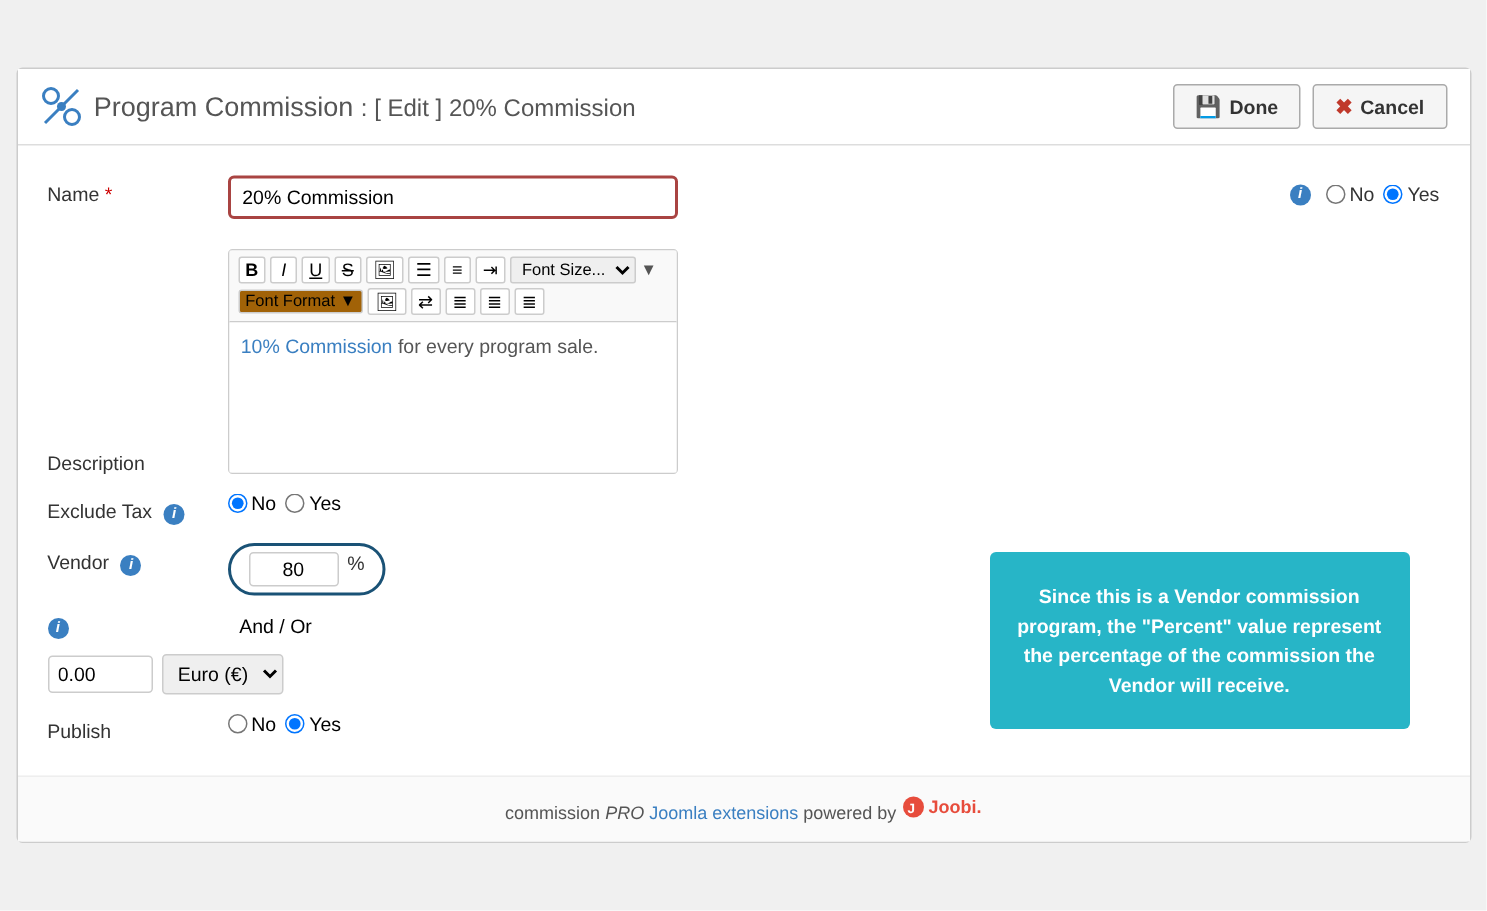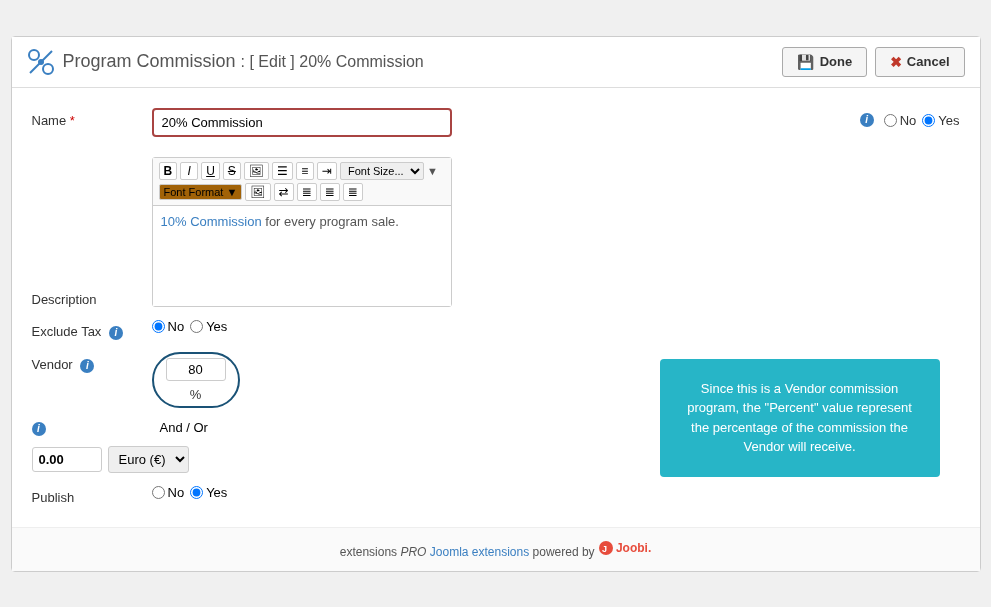--- a/index.html
+++ b/index.html
@@ -210,23 +210,22 @@
     .desc-row {
       display: flex;
       align-items: flex-end;
       margin-bottom: 12px;
     }
     .percent-oval-wrapper {
       border: 2px solid #1a5276;
       border-radius: 30px;
       padding: 4px 12px;
       display: flex;
-      align-items: center;
+      align-items: flex-start;
       gap: 6px;
-      flex-direction: column;
     }
     .percent-input {
       width: 60px;
       padding: 3px 5px;
       border: 1px solid #ccc;
       border-radius: 3px;
       font-size: 13px;
       text-align: center;
     }
     .percent-sign {
@@ -239,21 +238,20 @@
       display: flex;
       align-items: center;
       gap: 6px;
     }
     .fixed-price-input {
       width: 70px;
       padding: 4px 6px;
       border: 1px solid #ccc;
       border-radius: 3px;
       font-size: 13px;
-      font-weight: bold;
     }
     .currency-select {
       padding: 4px 6px;
       border: 1px solid #ccc;
       border-radius: 3px;
       font-size: 13px;
     }
 
     
     .info-box {
@@ -473,31 +471,31 @@
             </label>
             <label>
               <input type="radio" name="publish" value="yes" checked="" style="">
               <span>Yes</span>
             </label>
           </div>
         </div>
       </div>
 
       <div class="right-col">
-        <div style="margin-top:40px; margin-left:20px;">
+        <div style="margin-top:40px; margin-left:20px;font-weight:bold;">
           <div class="info-box">
             <span>Since this is a Vendor commission program, the "Percent" value represent the percentage of the commission the Vendor will receive.</span>
           </div>
         </div>
       </div>
     </div>
   </div>
 
   <div class="footer">
-    <span>extensions</span>
+    <span>commission</span>
     <em class="pro">PRO</em>
     <a href="#">
       <span>Joomla extensions</span>
     </a>
     <span>powered by</span>
     <span class="joobi-logo">
       <svg width="16" height="16" viewBox="0 0 16 16">
         <circle cx="8" cy="8" r="7" fill="#e74c3c"></circle>
         <text x="4" y="12" font-size="9" fill="white" font-weight="bold">J</text>
       </svg>

